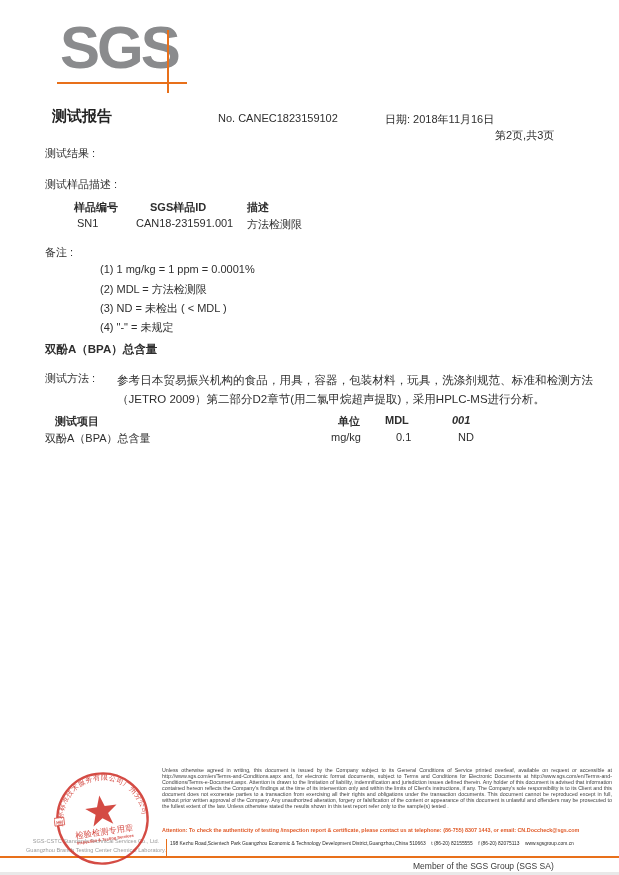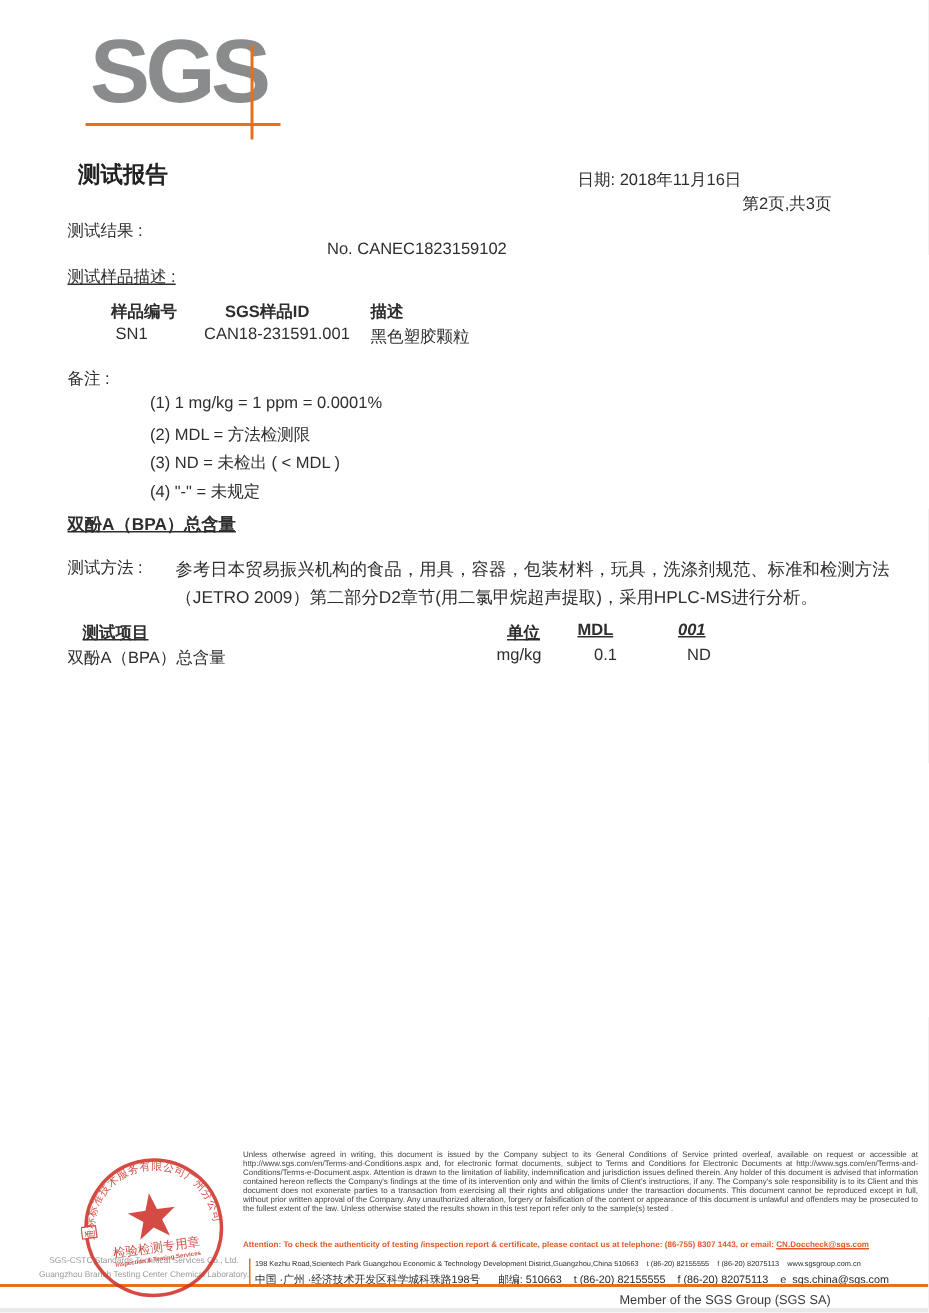--- a/index.html
+++ b/index.html
@@ -11,28 +11,28 @@
   }
   .abs { position:absolute; white-space:nowrap; }
 
   
   .logo-text { left:60px; top:18px; font-size:60px; font-weight:bold; color:#8a8b8d; letter-spacing:-3px; line-height:1; }
   .logo-vline { left:167px; top:30px; width:2px; height:63px; background:#e8701a; }
   .logo-hline { left:57px; top:82px; width:130px; height:2px; background:#e8701a; }
 
   
   .title    { left:52px;  top:107px; font-size:15px; font-weight:bold; color:#222; }
-  .report-no{ left:218px; top:112px; font-size:11px;margin-top:48px; }
+  .report-no{ left:218px; top:112px; font-size:11px; }
   .date     { left:385px; top:112px; font-size:11px; }
   .page-no  { left:495px; top:112px; font-size:11px;margin-top:16px; }
 
   
   .fs11 { font-size:11px; }
   .bold { font-weight:bold; }
-  .u { text-decoration:underline; }
+  .u { }
   .test-result-label { left:45px; top:146px; }
   .sample-desc-label { left:45px; top:177px; }
 
   .st-h1 { left:62px;  top:200px;margin-left:12px; }
   .st-h2 { left:150px; top:200px; }
   .st-h3 { left:247px; top:200px; }
   .st-c1 { left:77px;  top:217px; }
   .st-c2 { left:136px; top:217px; }
   .st-c3 { left:247px; top:217px; }
 
@@ -87,21 +87,21 @@
   <div class="abs page-no">第2页,共3页</div>
 
   <div class="abs fs11 test-result-label">测试结果 :</div>
   <div class="abs fs11 u sample-desc-label">测试样品描述 :</div>
 
   <div class="abs fs11 bold st-h1">样品编号</div>
   <div class="abs fs11 bold st-h2">SGS样品ID</div>
   <div class="abs fs11 bold st-h3">描述</div>
   <div class="abs fs11 st-c1">SN1</div>
   <div class="abs fs11 st-c2">CAN18-231591.001</div>
-  <div class="abs fs11 st-c3">黑色塑胶颗粒</div>
+  <div class="abs fs11 st-c3">方法检测限</div>
 
   <div class="abs fs11 notes-label">备注 :</div>
   <div class="abs fs11 note-0">(1) 1 mg/kg = 1 ppm = 0.0001%</div>
   <div class="abs fs11 note-1">(2) MDL = 方法检测限</div>
   <div class="abs fs11 note-2">(3) ND = 未检出 ( &lt; MDL )</div>
   <div class="abs fs11 note-3">(4) "-" = 未规定</div>
 
   <div class="abs bold u section-title">双酚A（BPA）总含量</div>
   <div class="abs fs11 method-label">测试方法 :</div>
   <div class="abs method-text">参考日本贸易振兴机构的食品，用具，容器，包装材料，玩具，洗涤剂规范、标准和检测方法（JETRO 2009）第二部分D2章节(用二氯甲烷超声提取)，采用HPLC-MS进行分析。</div>
@@ -134,18 +134,17 @@
       <text class="stamp-red" x="50" y="66.5" text-anchor="middle" font-size="8.6">检验检测专用章</text>
       <text class="stamp-red" x="50" y="73" text-anchor="middle" font-size="4.2" font-weight="bold">Inspection &amp; Testing Services</text>
     </g>
   </svg>
 
   <div class="abs legal">Unless otherwise agreed in writing, this document is issued by the Company subject to its General Conditions of Service printed overleaf, available on request or accessible at http://www.sgs.com/en/Terms-and-Conditions.aspx and, for electronic format documents, subject to Terms and Conditions for Electronic Documents at http://www.sgs.com/en/Terms-and-Conditions/Terms-e-Document.aspx. Attention is drawn to the limitation of liability, indemnification and jurisdiction issues defined therein. Any holder of this document is advised that information contained hereon reflects the Company's findings at the time of its intervention only and within the limits of Client's instructions, if any. The Company's sole responsibility is to its Client and this document does not exonerate parties to a transaction from exercising all their rights and obligations under the transaction documents. This document cannot be reproduced except in full, without prior written approval of the Company. Any unauthorized alteration, forgery or falsification of the content or appearance of this document is unlawful and offenders may be prosecuted to the fullest extent of the law. Unless otherwise stated the results shown in this test report refer only to the sample(s) tested .</div>
   <div class="abs attention"><span>Attention: To check the authenticity of testing /inspection report &amp; certificate, please contact us at telephone: (86-755) 8307 1443, or email: </span><a class="u">CN.Doccheck@sgs.com</a></div>
 
   <div class="abs addr-divider"></div>
   <div class="abs addr-en">198 Kezhu Road,Scientech Park Guangzhou Economic &amp; Technology Development District,Guangzhou,China 510663    t (86-20) 82155555    f (86-20) 82075113    www.sgsgroup.com.cn</div>
-  <div class="abs addr-cn">中国 ·广州 ·经济技术开发区科学城科珠路198号      邮编: 510663    t (86-20) 82155555    f (86-20) 82075113    e  sgs.china@sgs.com</div>
 
   <div class="abs orange-rule"></div>
   <div class="abs member">Member of the SGS Group (SGS SA)</div>
 
 </div>
 
 </body></html>

